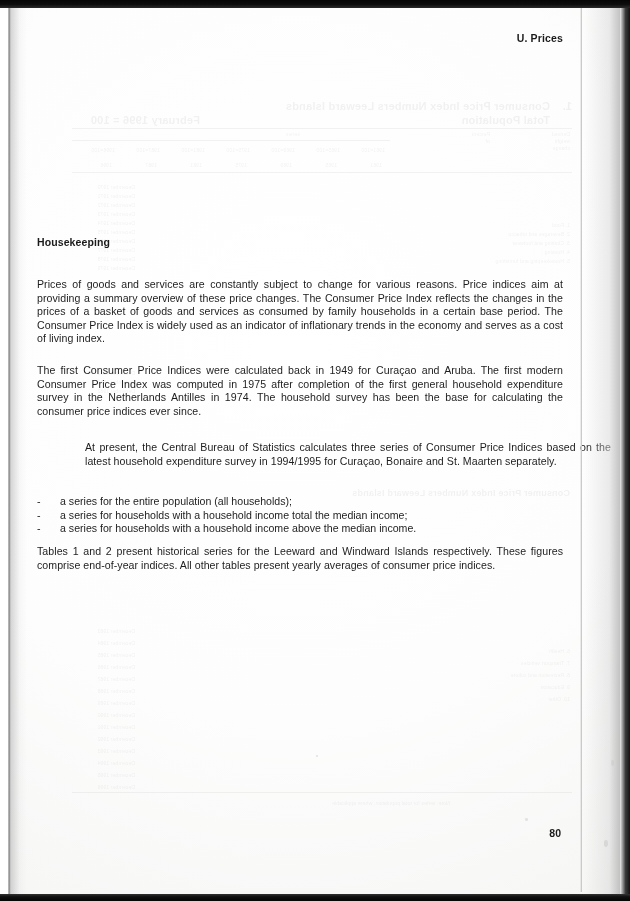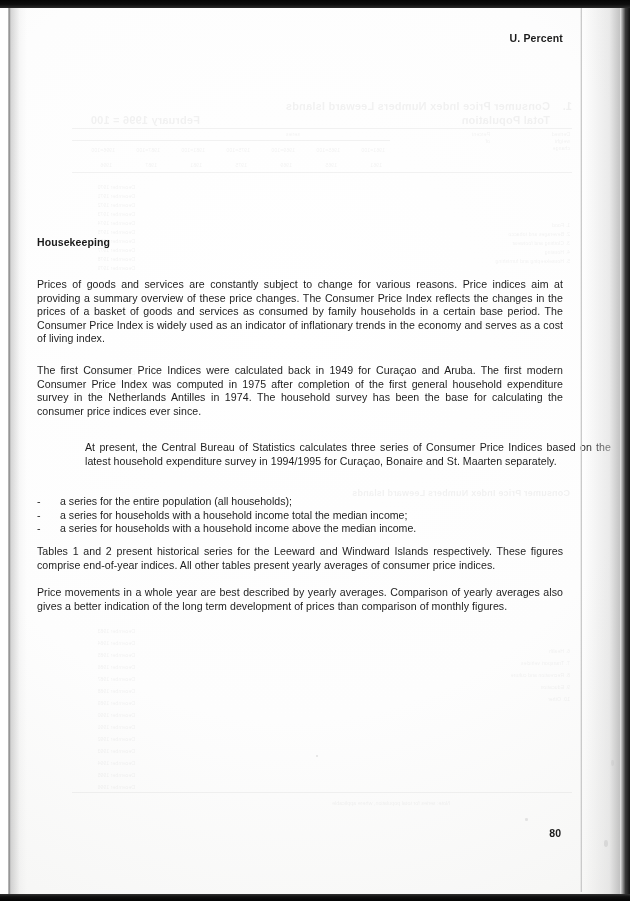--- a/index.html
+++ b/index.html
@@ -281,21 +281,21 @@
 
     <div class="ghost-rule" style="left:58px; top:792px; width:500px;"></div>
     <div class="ghost-note" style="left:180px; top:800px;">Note: series for total population, where applicable</div>
   </div>
 
   <div class="speck" style="left:316px; top:755px; width:2px; height:2px;"></div>
   <div class="speck" style="left:611px; top:760px; width:3px; height:6px;"></div>
   <div class="speck" style="left:604px; top:840px; width:4px; height:7px; opacity:.8;"></div>
   <div class="speck" style="left:525px; top:818px; width:3px; height:3px;"></div>
 
-  <div class="running-head">U. Percent</div>
+  <div class="running-head">U. Prices</div>
 
   <div class="section-heading">Housekeeping</div>
 
   <div class="body-block last-line-left" id="para-1">Prices of goods and services are constantly subject to change for various reasons. Price indices aim at providing a summary overview of these price changes. The Consumer Price Index reflects the changes in the prices of a basket of goods and services as consumed by family households in a certain base period. The Consumer Price Index is widely used as an indicator of inflationary trends in the economy and serves as a cost of living index.</div>
 
   <div class="body-block last-line-left" id="para-2">The first Consumer Price Indices were calculated back in 1949 for Curaçao and Aruba. The first modern Consumer Price Index was computed in 1975 after completion of the first general household expenditure survey in the Netherlands Antilles in 1974. The household survey has been the base for calculating the consumer price indices ever since.</div>
 
   <div class="body-block last-line-left" id="para-3">At present, the Central Bureau of Statistics calculates three series of Consumer Price Indices based on the latest household expenditure survey in 1994/1995 for Curaçao, Bonaire and St. Maarten separately.</div>
 
   <div class="bullet-list">
@@ -308,21 +308,20 @@
       <span class="bullet-text">a series for households with a household income total the median income;</span>
     </div>
     <div class="bullet-row">
       <span class="bullet-mark">-</span>
       <span class="bullet-text">a series for households with a household income above the median income.</span>
     </div>
   </div>
 
   <div class="body-block last-line-left" id="para-4">Tables 1 and 2 present historical series for the Leeward and Windward Islands respectively. These figures comprise end-of-year indices. All other tables present yearly averages of consumer price indices.</div>
 
-  <div class="body-block last-line-left" id="para-5">Price movements in a whole year are best described by yearly averages. Comparison of yearly averages also gives a better indication of the long term development of prices than comparison of monthly figures.</div>
 
   <div class="folio">80</div>
 
   <div class="gutter-shadow"></div>
   <div class="gutter-line"></div>
   <div class="outer-dark-right2"></div>
   <div class="page-edge-right"></div>
   <div class="outer-dark-right"></div>
   <div class="scan-band-top"></div>
   <div class="scan-band-bottom"></div>

